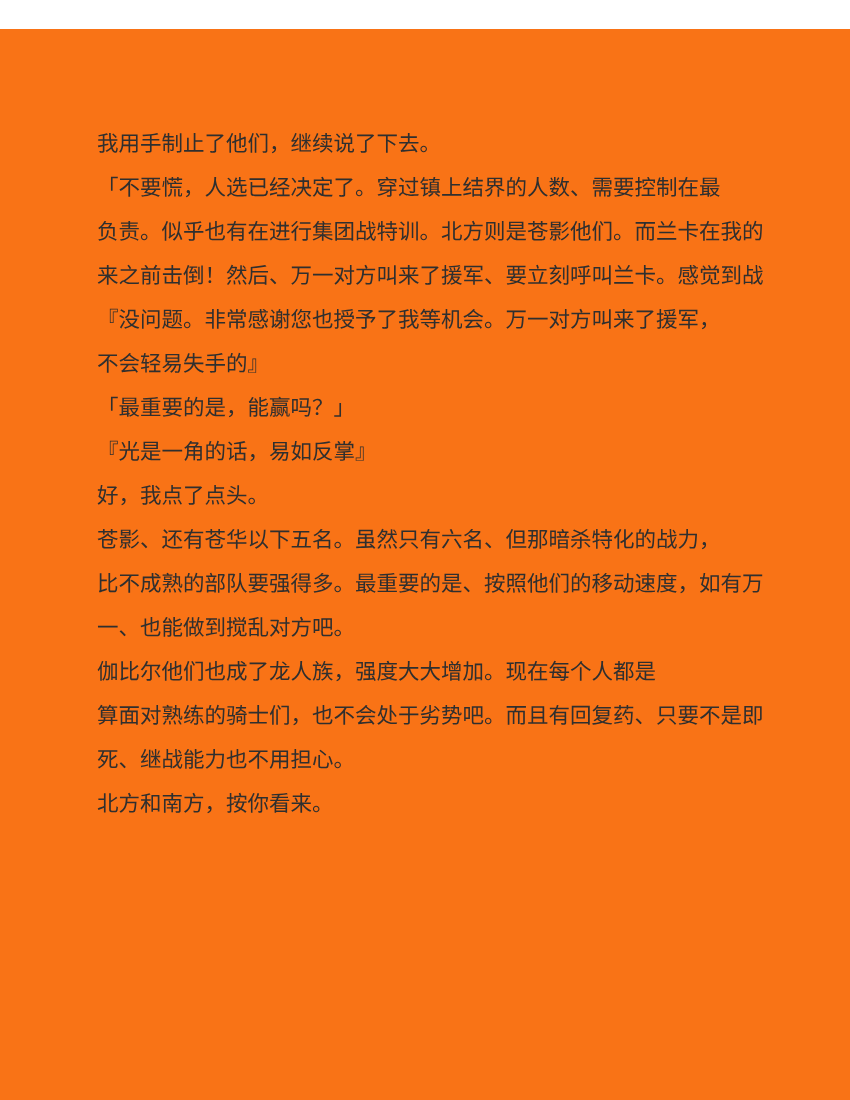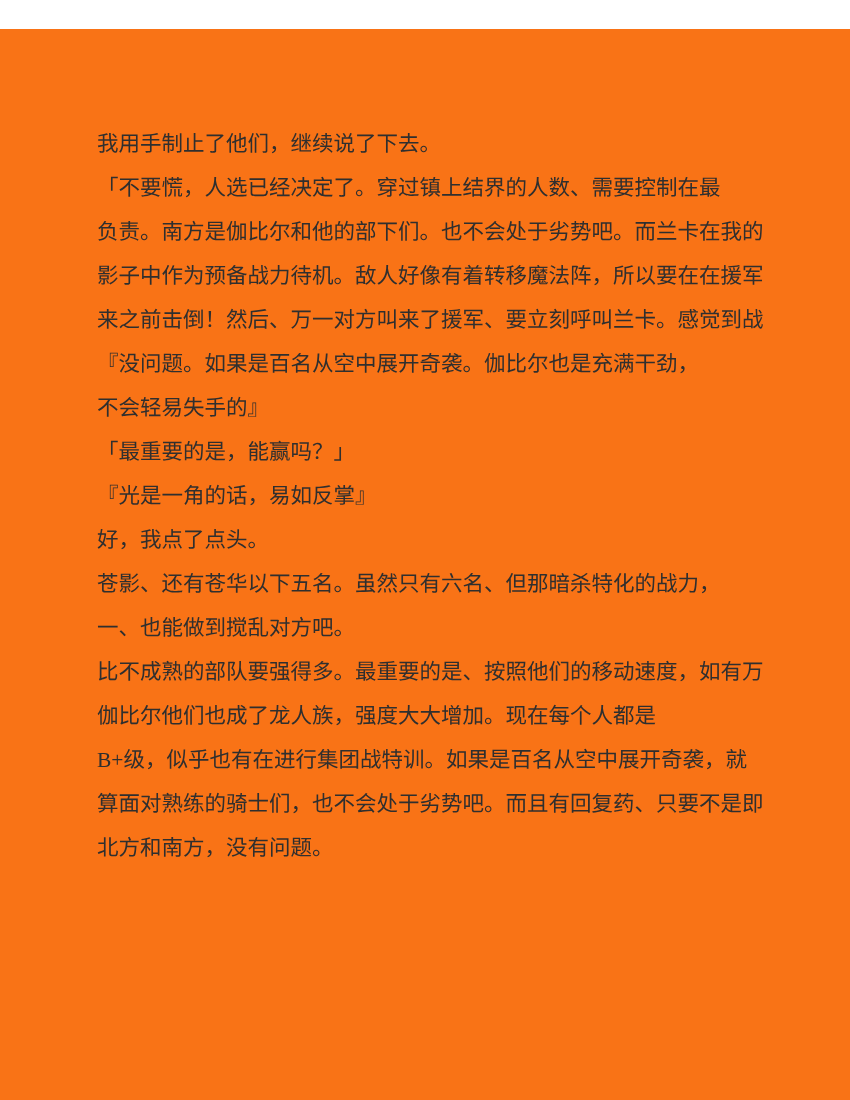--- a/index.html
+++ b/index.html
@@ -33,29 +33,28 @@
     letter-spacing: 0px;
   }
 </style>
 </head>
 <body>
 
 <div class="page">
   <div class="page-text">
     <div class="line">我用手制止了他们，继续说了下去。</div>
     <div class="line">「不要慌，人选已经决定了。穿过镇上结界的人数、需要控制在最</div>
-    <div class="line">负责。南方是伽比尔和他的部下们。也不会处于劣势吧。而兰卡在我的</div>
-    <div class="line">影子中作为预备战力待机。敌人好像有着转移魔法阵，所以要在在援军</div>
+    <div class="line">负责。似乎也有在进行集团战特训。北方则是苍影他们。而兰卡在我的</div>
     <div class="line">来之前击倒！然后、万一对方叫来了援军、要立刻呼叫兰卡。感觉到战</div>
-    <div class="line">『没问题。如果是百名从空中展开奇袭。伽比尔也是充满干劲，</div>
+    <div class="line">『没问题。非常感谢您也授予了我等机会。万一对方叫来了援军，</div>
     <div class="line">不会轻易失手的』</div>
     <div class="line">「最重要的是，能赢吗？」</div>
     <div class="line">『光是一角的话，易如反掌』</div>
     <div class="line">好，我点了点头。</div>
     <div class="line">苍影、还有苍华以下五名。虽然只有六名、但那暗杀特化的战力，</div>
+    <div class="line">比不成熟的部队要强得多。最重要的是、按照他们的移动速度，如有万</div>
     <div class="line">一、也能做到搅乱对方吧。</div>
-    <div class="line">比不成熟的部队要强得多。最重要的是、按照他们的移动速度，如有万</div>
     <div class="line">伽比尔他们也成了龙人族，强度大大增加。现在每个人都是</div>
-    <div class="line">B+级，似乎也有在进行集团战特训。如果是百名从空中展开奇袭，就</div>
     <div class="line">算面对熟练的骑士们，也不会处于劣势吧。而且有回复药、只要不是即</div>
-    <div class="line">北方和南方，没有问题。</div>
+    <div class="line">死、继战能力也不用担心。</div>
+    <div class="line">北方和南方，按你看来。</div>
   </div>
 </div>
 
 </body></html>

